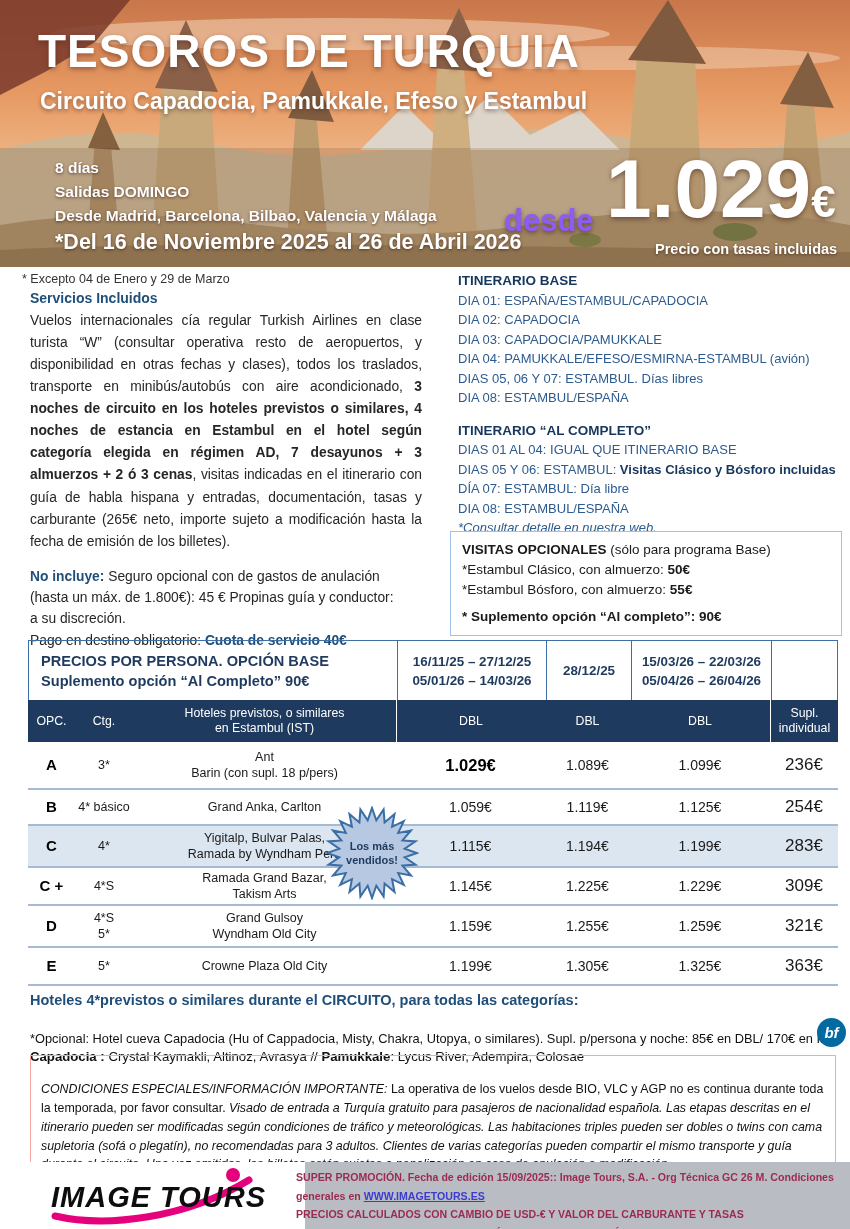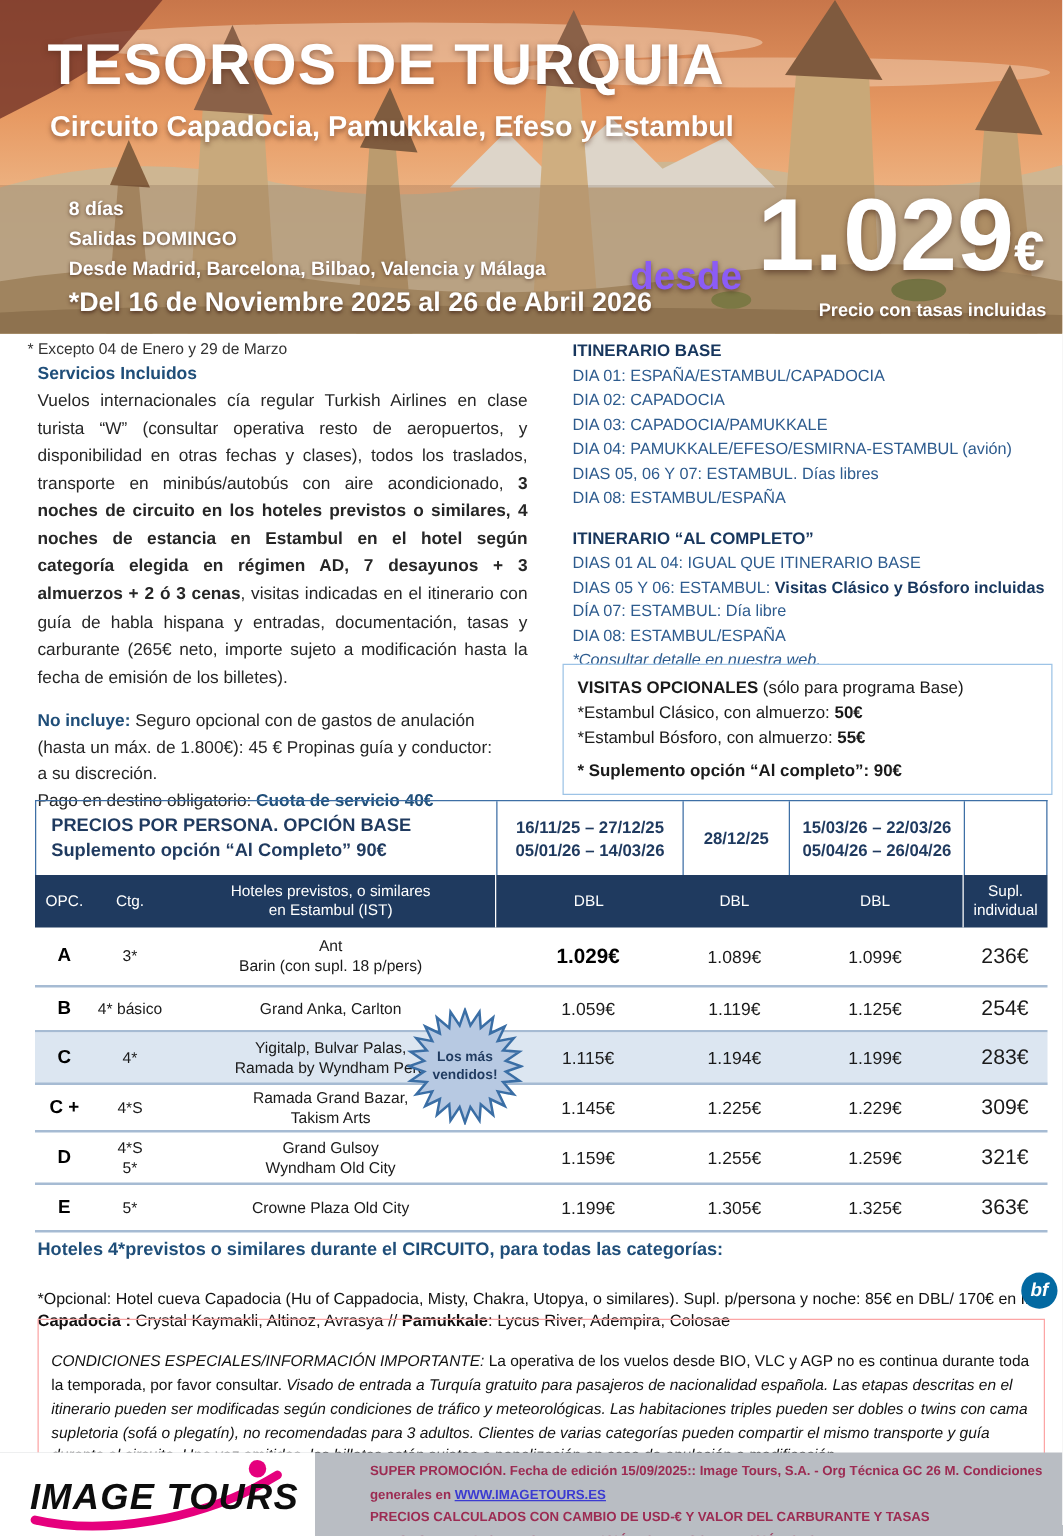--- a/index.html
+++ b/index.html
@@ -85,21 +85,21 @@
     display:flex; align-items:center; justify-content:center; }
 
   .cond-box { position:absolute; left:30px; top:1055px; width:806px; border:1px solid #fca5a5;
     padding:24px 10px; font-size:12.4px; line-height:1.52; color:#111; }
   .cond-label { font-style:italic; }
   .cond-it { font-style:italic; }
   .cond-bold { font-weight:bold; }
 
   
   .footer { position:absolute; left:0; top:1162px; width:850px; height:67px; background:#b9bdc3; }
-  .logo-panel { position:absolute; left:0; top:0; width:252px; height:67px; background:#fff;
+  .logo-panel { position:absolute; left:0; top:0; width:305px; height:67px; background:#fff;
     display:flex; align-items:center; justify-content:center; }
   .footer-text { position:absolute; left:296px; top:6px; width:548px; color:#9c2b52;
     font-size:10.6px; line-height:18.6px; font-weight:bold; }
   .footer-link { color:#3b3bd1; text-decoration:underline; font-weight:bold; }
   .ft-it { font-style:italic; }
 </style>
 </head>
 <body>
 
 <div id="page">

